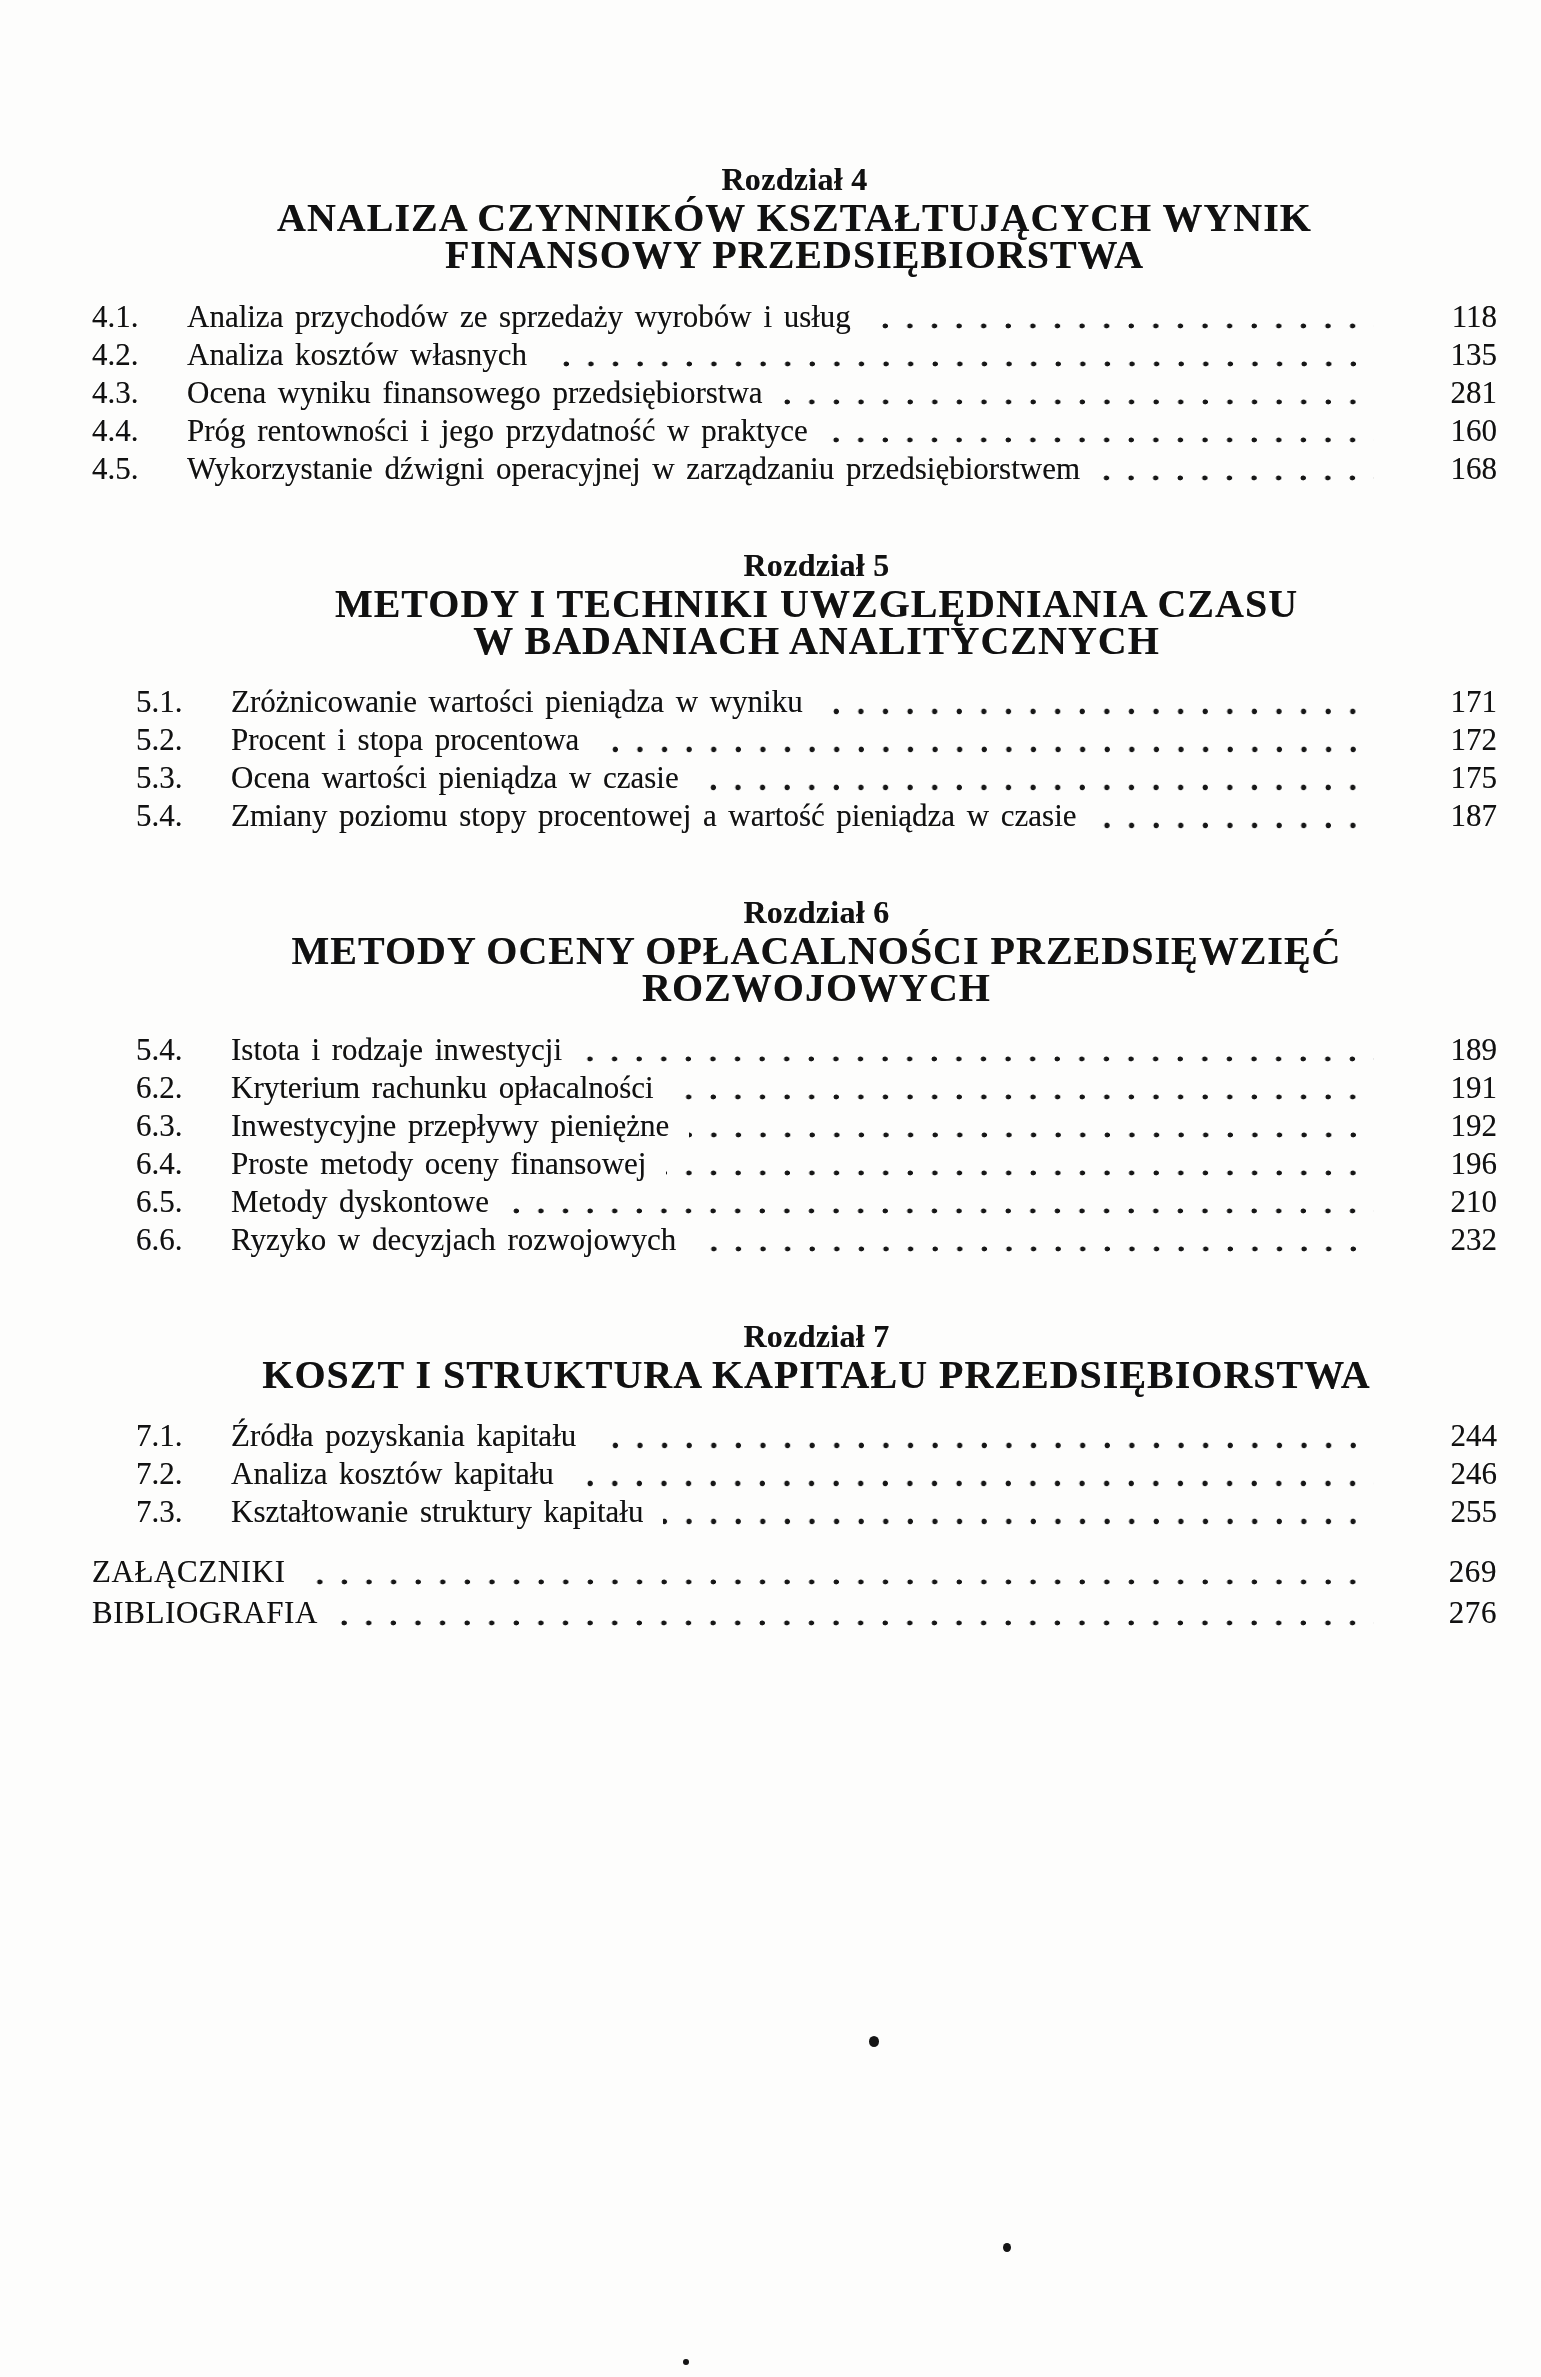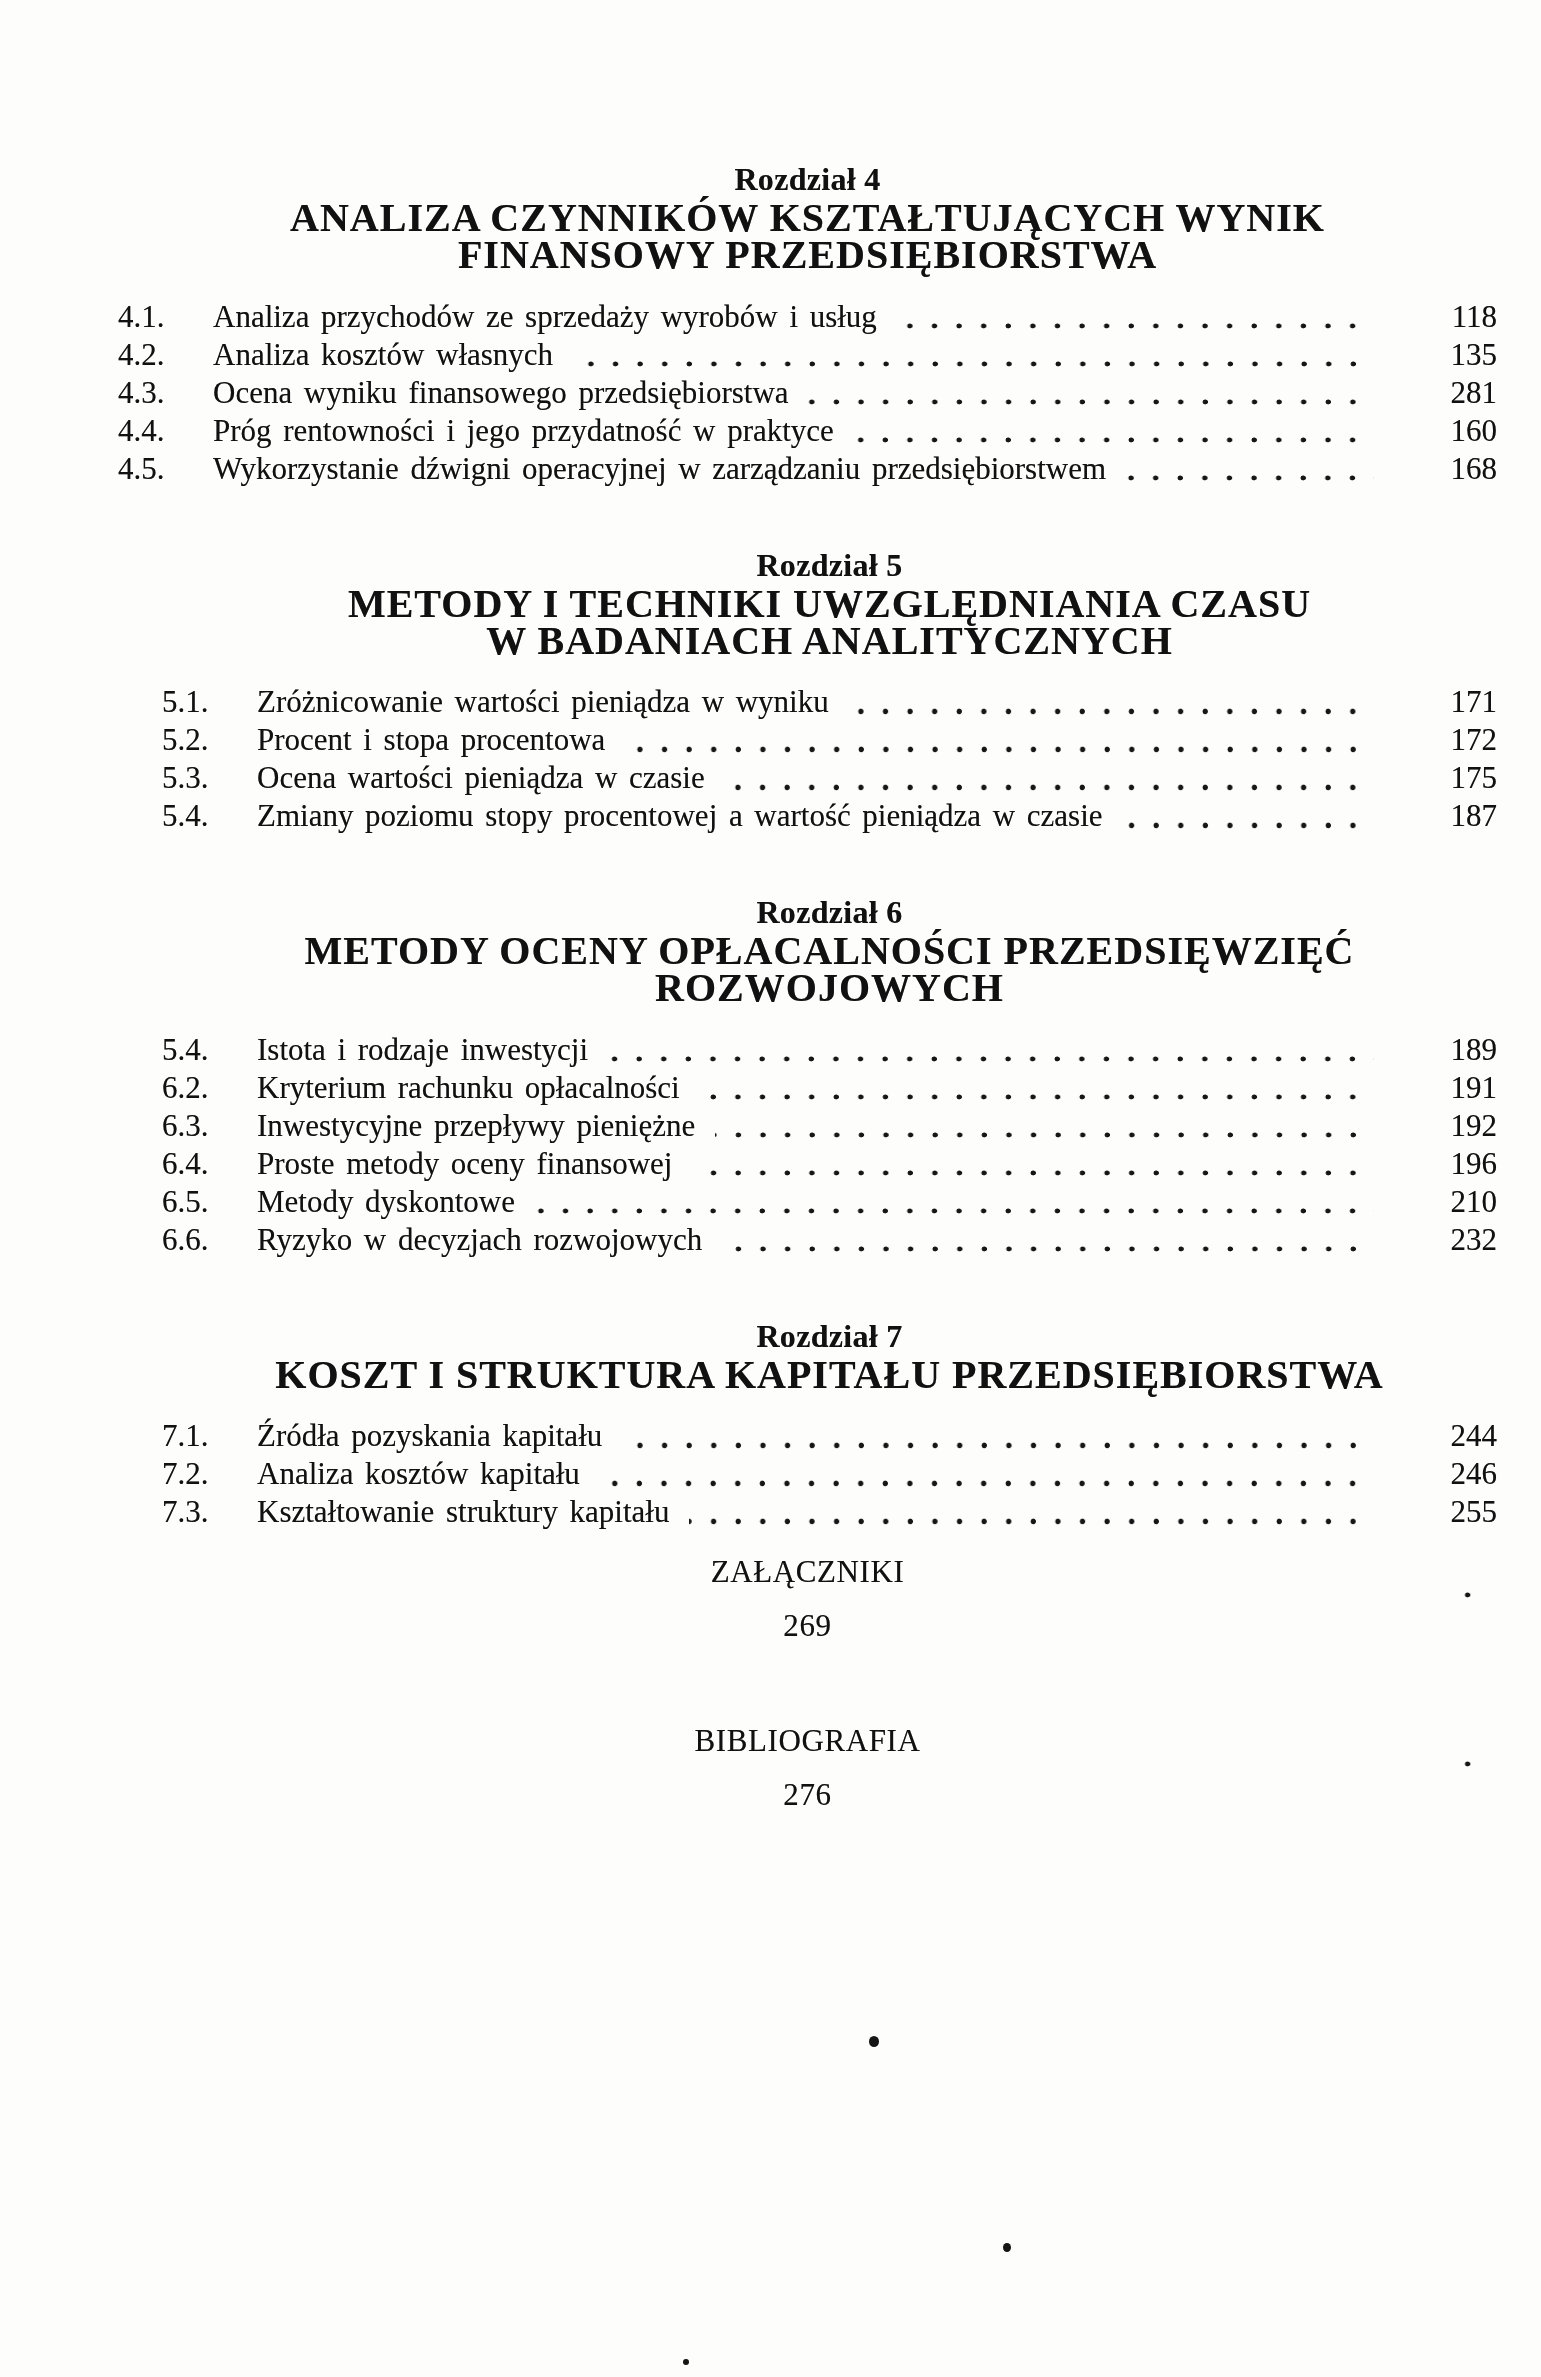--- a/index.html
+++ b/index.html
@@ -14,21 +14,21 @@
     margin: 0 auto;
     background: #fdfdfc;
     color: #111;
     font-family: "Liberation Serif", "DejaVu Serif", serif;
     box-sizing: border-box;
     padding-top: 160px;
     overflow: hidden;
     text-shadow: 0 0 0.6px rgba(15,15,15,0.45);
   }
   .chapter, .back-matter {
-    padding-left: 118px;
+    padding-left: 92px;
     padding-right: 45px;
   }
   .chapter + .chapter { margin-top: 58px; margin-left: 44px; }
   .rozdzial {
     margin: 0;
     text-align: center;
     font-size: 32px;
     font-weight: bold;
     line-height: 39px;
     letter-spacing: 0.3px;
@@ -68,21 +68,20 @@
     min-width: 26px;
   }
   .toc-page {
     flex: 0 0 115px;
     text-align: right;
   }
   .back-matter { margin-top: 19.4px; }
   .back-matter .toc-row {
     line-height: 41px;
     letter-spacing: 0.6px;
-    flex-direction: column;
   }
   .speck {
     position: absolute;
     background: #151515;
     border-radius: 50%;
   }
 </style>
 </head>
 <body>
 

